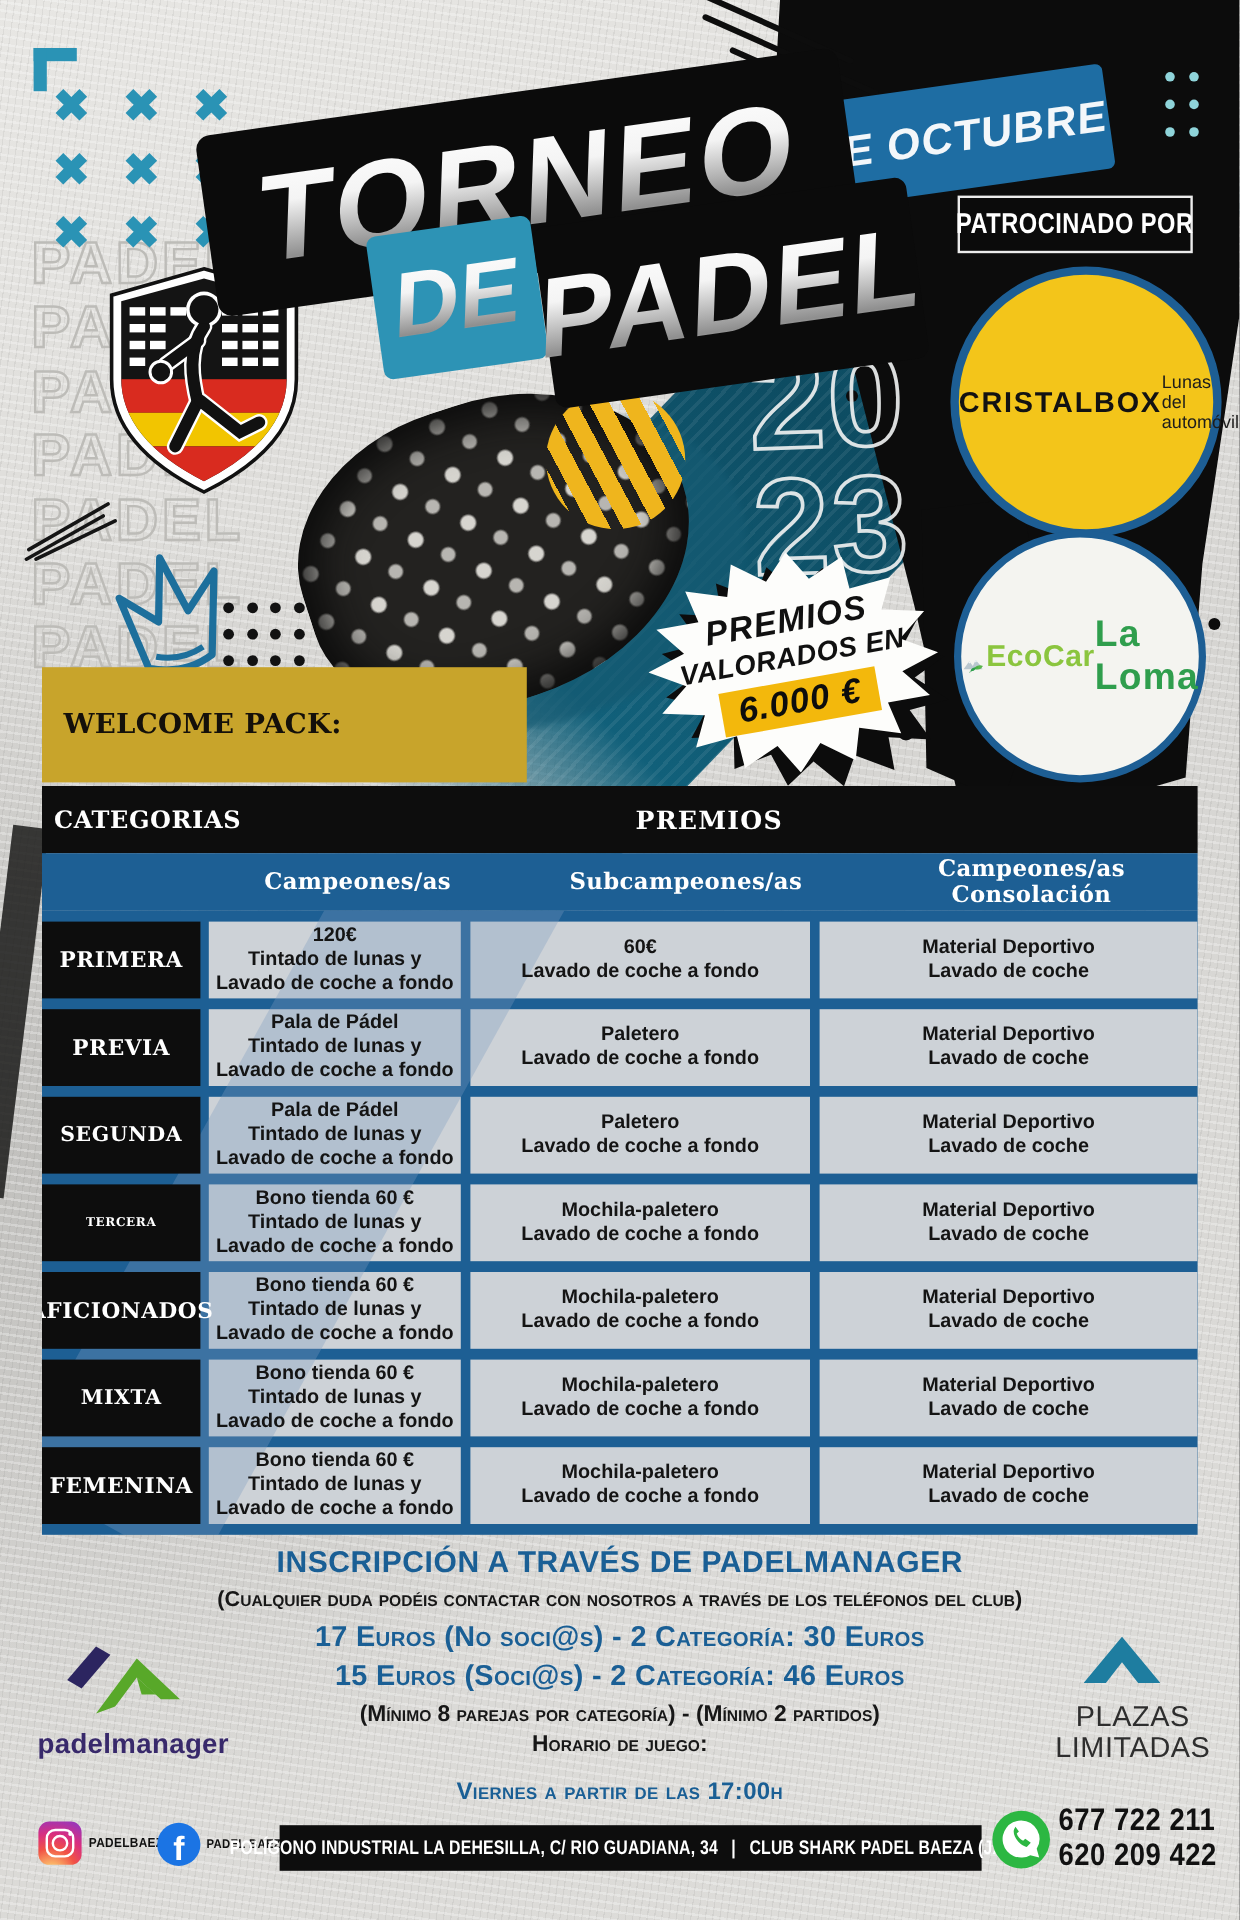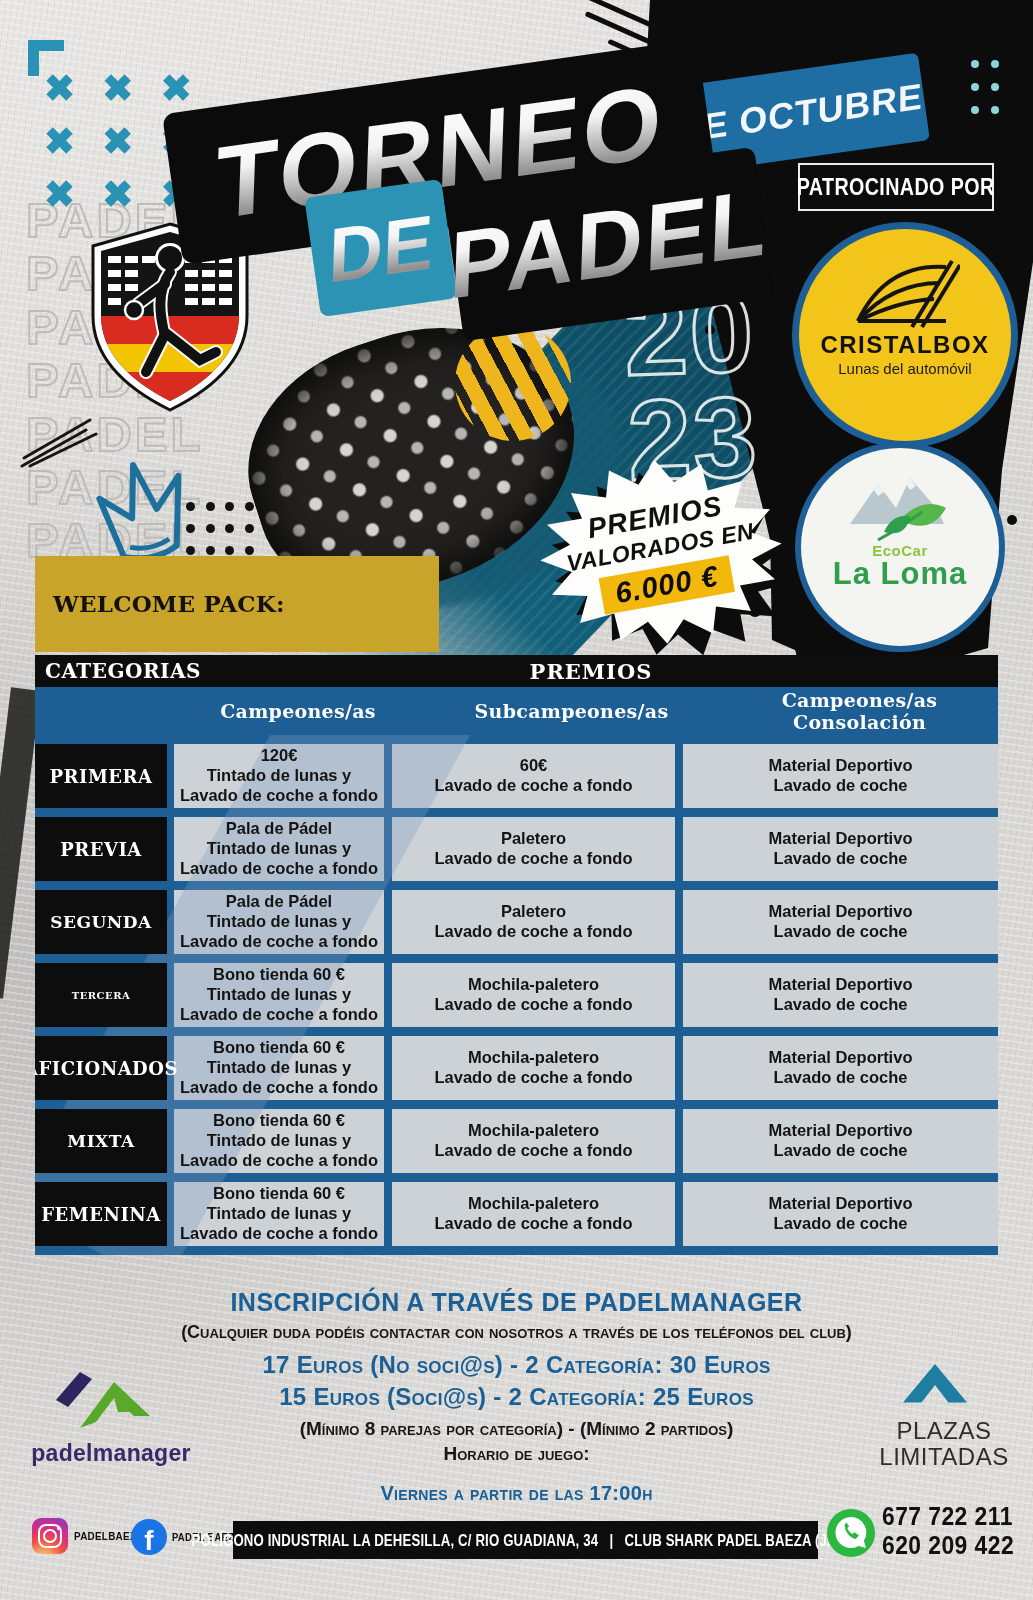--- a/index.html
+++ b/index.html
@@ -70,26 +70,26 @@
     transform:rotate(-8deg);z-index:6;display:flex;align-items:center;justify-content:center;}
   .de-box .t{font-size:76px;font-weight:800;transform:skewX(-10deg);}
   .padel-box{left:452px;top:168px;width:314px;height:152px;background:#0b0b0b;border-radius:10px;
     transform:rotate(-8deg);z-index:6;display:flex;align-items:center;justify-content:center;}
   .padel-box .t{font-size:94px;font-weight:800;letter-spacing:2px;transform:skewX(-10deg);}
   .patro{left:798px;top:163px;width:192px;height:44px;background:#0b0b0b;border:2px solid #ececec;z-index:5;
     display:flex;align-items:center;justify-content:center;}
   .patro .t{font-size:24px;font-weight:800;color:#fff;letter-spacing:.5px;transform:scaleX(.82);white-space:nowrap;}
 
   
-  .sponsor{border-radius:50%;z-index:4;display:flex;flex-direction:column;align-items:center;}
+  .sponsor{border-radius:50%;z-index:4;display:flex;flex-direction:row;align-items:center;}
   .cristalbox{left:792px;top:222px;width:212px;height:212px;background:#f3c51a;border:7px solid #1d5e94;}
   .cristalbox .name{font-size:24px;font-weight:800;color:#121212;letter-spacing:1.5px;margin-top:2px;}
   .cristalbox .tag{font-size:15px;font-weight:500;color:#1c1c1c;margin-top:1px;}
   .ecocar{left:795px;top:442px;width:198px;height:198px;background:#f4f4f0;border:6px solid #1d5e94;}
-  .ecocar .brand{font-size:15px;font-weight:700;color:#8bc53f;margin-top:0;letter-spacing:.5px;}
+  .ecocar .brand{font-size:25px;font-weight:700;color:#8bc53f;margin-top:0;letter-spacing:.5px;}
   .ecocar .name{font-size:31px;font-weight:700;color:#2f9e4d;margin-top:-3px;letter-spacing:1px;}
 
   
   .burst{left:540px;top:460px;width:242px;height:184px;z-index:4;}
   .star{position:absolute;inset:0;
     clip-path:polygon(100% 50%,87.3% 57.4%,96.2% 69.1%,81.6% 71.1%,85.4% 85.4%,71.1% 81.6%,69.1% 96.2%,57.4% 87.3%,50% 100%,42.6% 87.3%,30.9% 96.2%,28.9% 81.6%,14.6% 85.4%,18.4% 71.1%,3.8% 69.1%,12.7% 57.4%,0% 50%,12.7% 42.6%,3.8% 30.9%,18.4% 28.9%,14.6% 14.6%,28.9% 18.4%,30.9% 3.8%,42.6% 12.7%,50% 0%,57.4% 12.7%,69.1% 3.8%,71.1% 18.4%,85.4% 14.6%,81.6% 28.9%,96.2% 30.9%,87.3% 42.6%);}
   .star.black{background:#0c0c0c;transform:translate(10px,12px) rotate(9deg);}
   .star.white{background:#fdfdfb;transform:rotate(-4deg);}
   .burst .txt{position:absolute;inset:0;display:flex;flex-direction:column;align-items:center;justify-content:center;
     transform:rotate(-10deg);z-index:2;}
@@ -98,21 +98,21 @@
   .burst .amt{margin-top:6px;background:#f3b80c;color:#0d0d0d;font-size:29px;font-weight:800;font-style:italic;
     padding:2px 14px;letter-spacing:1px;}
 
   
   .welcome{left:35px;top:556px;width:404px;height:96px;background:#c8a42b;z-index:4;
     display:flex;flex-direction:column;justify-content:center;padding-left:18px;box-sizing:border-box;}
   .welcome div{font-family:"DejaVu Serif",serif;font-weight:800;color:#14100a;font-size:23px;line-height:1.35;letter-spacing:.2px;}
 
   
   .table{left:35px;top:655px;width:963px;z-index:5;}
-  .th1{height:32px;background:#0d0d0d;display:flex;align-items:center;}
+  .th1{height:56px;background:#0d0d0d;display:flex;align-items:center;}
   .th1 .cat{width:139px;padding-left:10px;font-family:"DejaVu Serif",serif;font-weight:700;font-size:20px;color:#fff;letter-spacing:.5px;}
   .th1 .prem{flex:1;text-align:center;font-family:"DejaVu Serif",serif;font-weight:700;font-size:21px;color:#fff;letter-spacing:1px;}
   .th2{height:48px;background:#1d5f94;display:flex;align-items:center;}
   .th2 .sp{width:139px;}
   .th2 .col{font-family:"DejaVu Serif",serif;font-weight:700;font-size:19px;color:#fff;text-align:center;letter-spacing:.3px;}
   .th2 .c2{width:248px;margin-right:8px;}
   .th2 .c3{width:283px;margin-right:8px;}
   .th2 .c4{flex:1;}
   .tbody{position:relative;background:#1d5f94;padding:9px 0;display:flex;flex-direction:column;gap:9px;overflow:hidden;}
   .tband{position:absolute;left:-180px;top:30px;width:900px;height:175px;transform:rotate(119deg);
@@ -488,21 +488,21 @@
 Lavado de coche</span>
           </div>
       </div>
     </div>
   </div>
 
   <div class="abs reg">
     <div class="title">INSCRIPCIÓN A TRAVÉS DE PADELMANAGER</div>
     <div class="note">(Cualquier duda podéis contactar con nosotros a través de los teléfonos del club)</div>
     <div class="price">17 Euros (No soci@s) - 2 Categoría: 30 Euros</div>
-    <div class="price">15 Euros (Soci@s) - 2 Categoría: 25 Euros</div>
+    <div class="price">15 Euros (Soci@s) - 2 Categoría: 46 Euros</div>
     <div class="mins">(Mínimo 8 parejas por categoría) - (Mínimo 2 partidos)</div>
     <div class="hor">Horario de juego:</div>
     <div class="sched">Viernes a partir de las 17:00h</div>
     <div class="sched">Sábado y Domingo a partir de las 09:00h</div>
   </div>
 
   <svg class="abs pm-logo" width="118" height="75" viewBox="0 0 118 75">
     <polygon points="6,40 30,12 42,19 18,47" fill="#2c2560"></polygon>
     <path d="M30 68 L64 22 L100 56 L84 56 L64 38 L46 62 Z" fill="#58a829"></path>
     <path d="M64 38 L80 52 L68 52 Z" fill="#58a829"></path>

